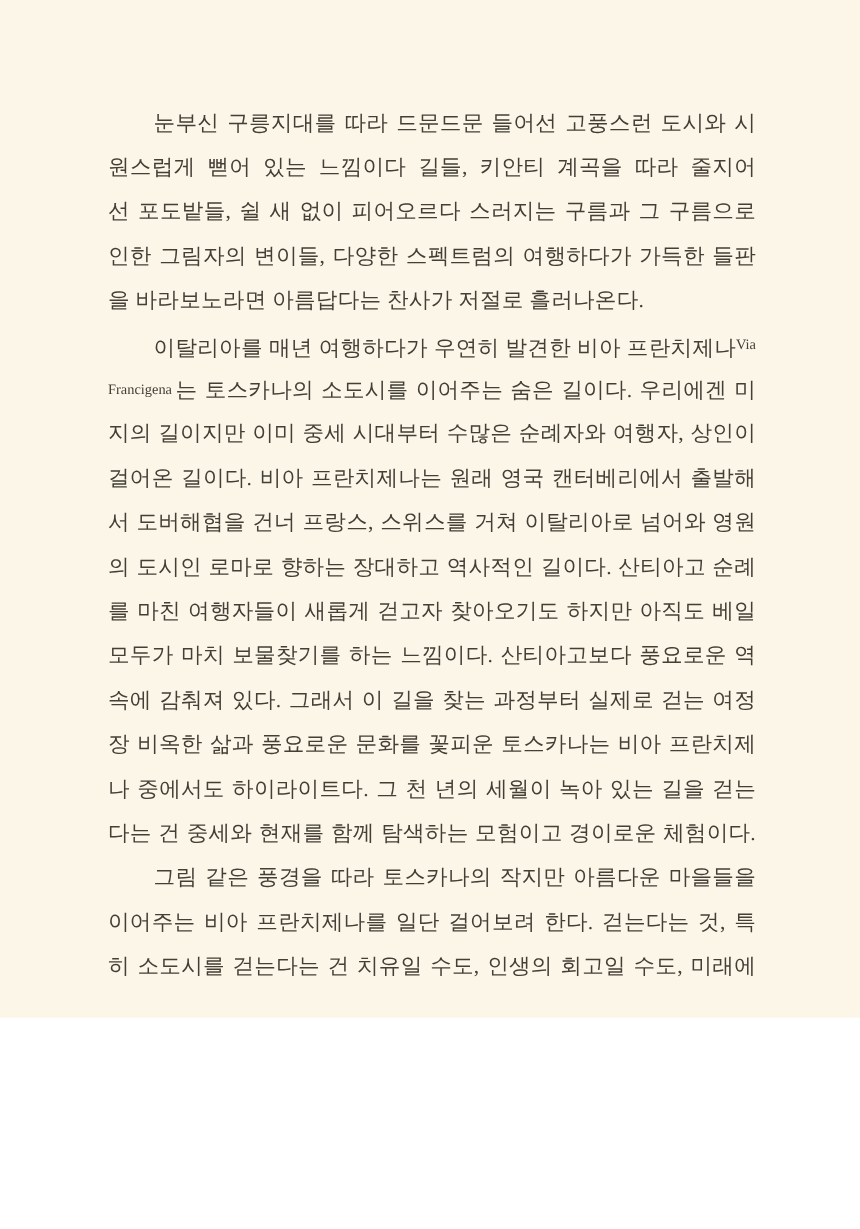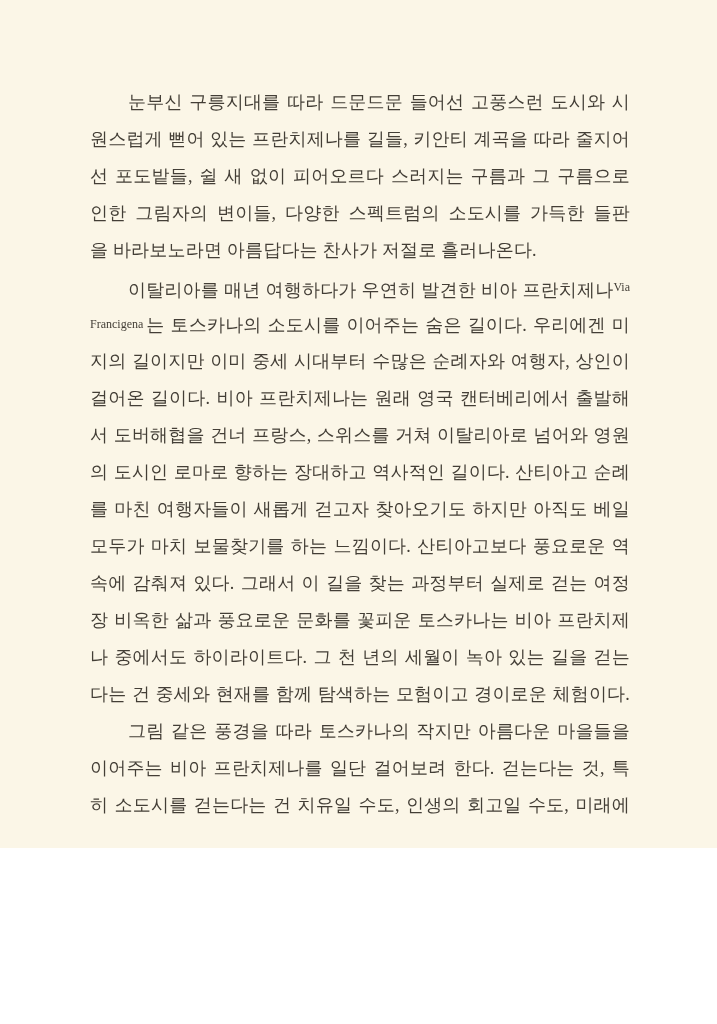--- a/index.html
+++ b/index.html
@@ -60,23 +60,23 @@
     letter-spacing: 0.5px;
   }
 </style>
 </head>
 <body>
 
 <div class="page" style="background: rgb(251, 246, 231);">
 
   <div class="body-text" style="color: rgb(67, 62, 54);">
       <div class="line indent">눈부신 구릉지대를 따라 드문드문 들어선 고풍스런 도시와 시</div>
-      <div class="line">원스럽게 뻗어 있는 프란치제나를 길들, 키안티 계곡을 따라 줄지어</div>
+      <div class="line">원스럽게 뻗어 있는 느낌이다 길들, 키안티 계곡을 따라 줄지어</div>
       <div class="line">선 포도밭들, 쉴 새 없이 피어오르다 스러지는 구름과 그 구름으로</div>
-      <div class="line">인한 그림자의 변이들, 다양한 스펙트럼의 소도시를 가득한 들판</div>
+      <div class="line">인한 그림자의 변이들, 다양한 스펙트럼의 여행하다가 가득한 들판</div>
       <div class="line no-justify">을 바라보노라면 아름답다는 찬사가 저절로 흘러나온다.</div>
       <div class="line indent">이탈리아를 매년 여행하다가 우연히 발견한 비아 프란치제나<span class="sup">Via</span></div>
       <div class="line"><span class="sup before">Francigena</span>는 토스카나의 소도시를 이어주는 숨은 길이다. 우리에겐 미</div>
       <div class="line">지의 길이지만 이미 중세 시대부터 수많은 순례자와 여행자, 상인이</div>
       <div class="line">걸어온 길이다. 비아 프란치제나는 원래 영국 캔터베리에서 출발해</div>
       <div class="line">서 도버해협을 건너 프랑스, 스위스를 거쳐 이탈리아로 넘어와 영원</div>
       <div class="line">의 도시인 로마로 향하는 장대하고 역사적인 길이다. 산티아고 순례</div>
       <div class="line">를 마친 여행자들이 새롭게 걷고자 찾아오기도 하지만 아직도 베일</div>
       <div class="line">모두가 마치 보물찾기를 하는 느낌이다. 산티아고보다 풍요로운 역</div>
       <div class="line">속에 감춰져 있다. 그래서 이 길을 찾는 과정부터 실제로 걷는 여정</div>

